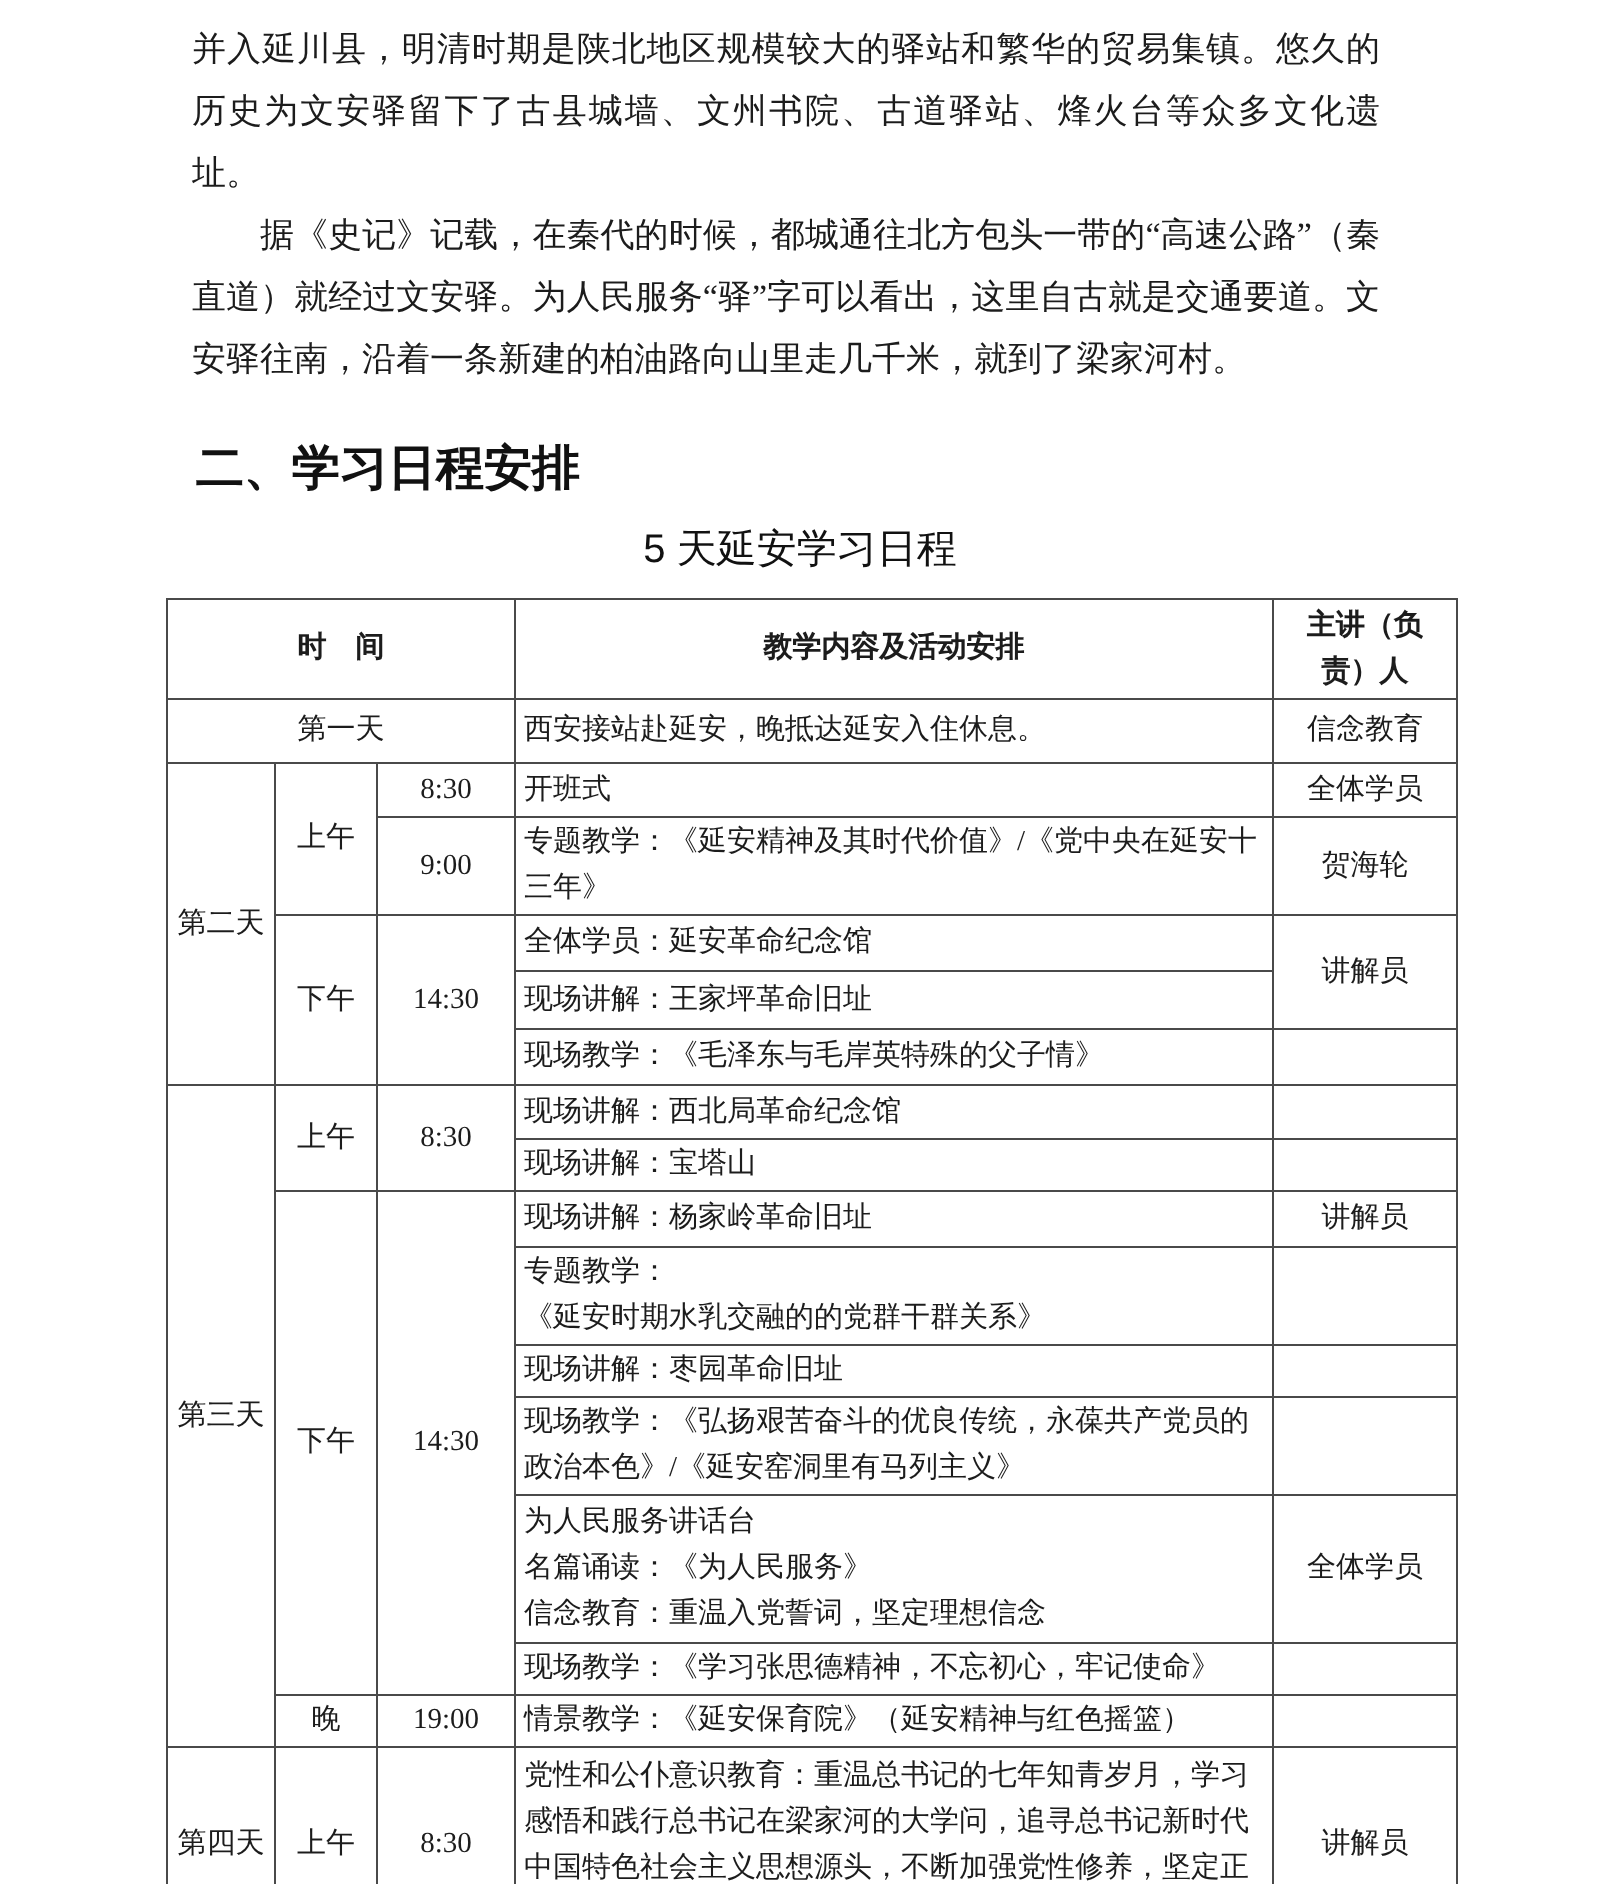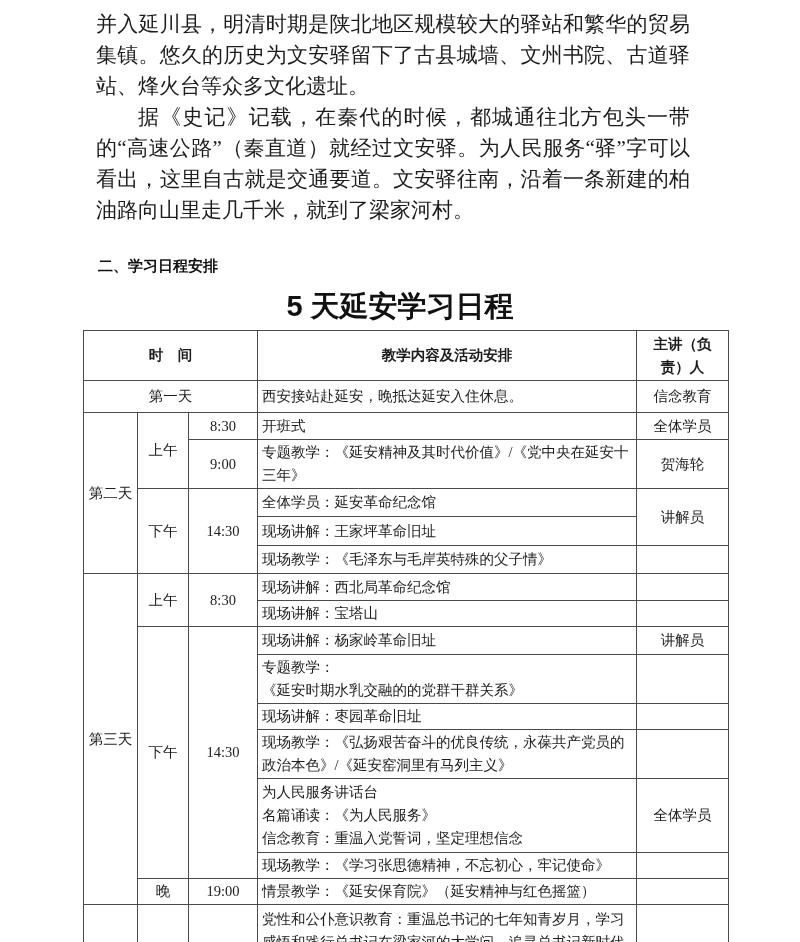--- a/index.html
+++ b/index.html
@@ -8,44 +8,44 @@
     background:#ffffff;
     color:#1c1c1c;
     font-family:"Liberation Serif","DejaVu Serif",serif;
     overflow:hidden;
   }
   .page{position:relative;width:800px;height:942px;}
 
   
   .body-text{
     padding:9px 110px 0 96px;
-    font-size:21px;
+    font-size:17px;
     line-height:31px;
     text-align:justify;
   }
   .para{margin:0;}
   .para.indent{text-indent:2em;}
 
   
   .section-heading{
     margin:27px 18px 0 98px;
     font-family:"Liberation Sans","DejaVu Sans",sans-serif;
     font-weight:bold;
-    font-size:15px;
+    font-size:24px;
     line-height:26px;
     color:#111;
   }
 
   
   .table-title{
     margin-top:13px;
     text-align:center;
     font-family:"Liberation Sans","DejaVu Sans",sans-serif;
-    font-weight:bold;
-    font-size:29px;
+    font-weight:normal;
+    font-size:20px;
     line-height:28px;
     color:#111;
   }
 
   
   table.schedule{
     border-collapse:collapse;
     table-layout:fixed;
     margin:10px 0 0 83px;
     width:645px;

